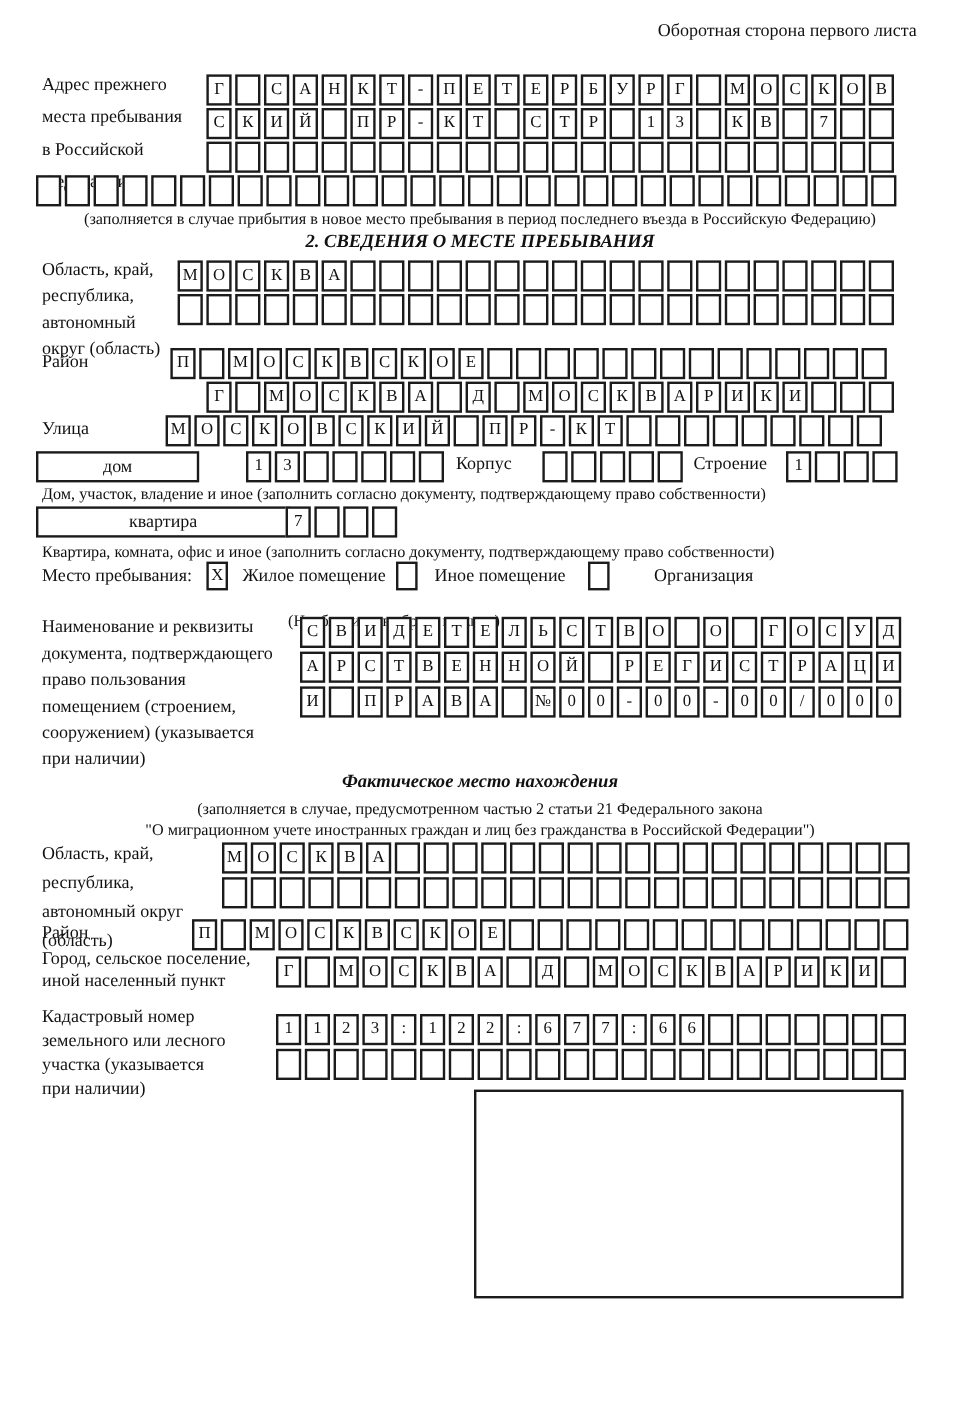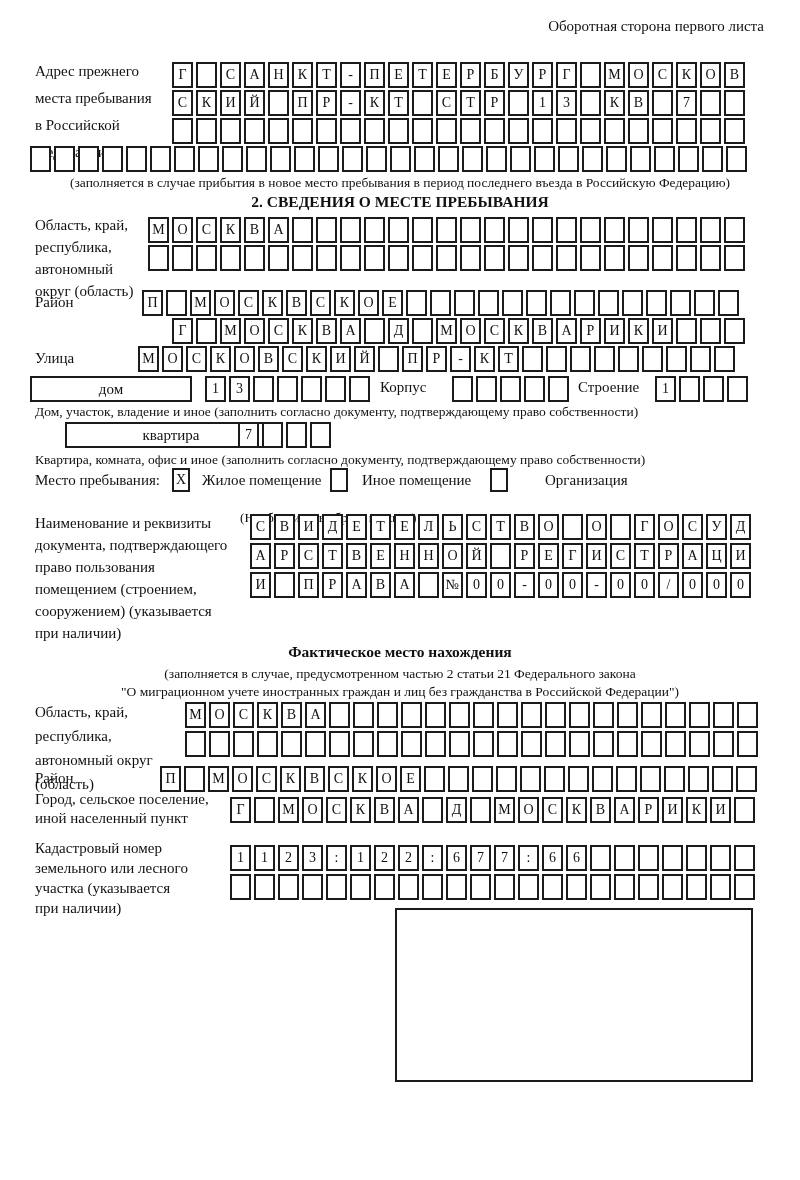--- a/index.html
+++ b/index.html
@@ -9,21 +9,21 @@
   .boxrow{position:absolute;display:flex;gap:3px;}
   .cell{box-sizing:border-box;width:21px;height:26px;border:2px solid #1b1b1b;
         display:flex;align-items:center;justify-content:center;
         font-size:14px;line-height:1;background:#fff;}
   .bigbox{box-sizing:border-box;height:26px;border:2px solid #1b1b1b;
         display:flex;align-items:center;justify-content:center;font-size:15px;}
   .lbl{font-size:15px;line-height:27px;}
   .lbl-sm{font-size:15px;line-height:22px;}
   .note{font-size:13.5px;}
   .center{left:0;width:800px;text-align:center;}
-  .bold{font-weight:bold;}
+  .bold{font-weight:bold;font-style:italic;}
   .checkbox{box-sizing:border-box;width:18px;height:24px;border:2px solid #1b1b1b;
         display:inline-flex;align-items:center;justify-content:center;font-size:14px;background:#fff;}
   .stamp{box-sizing:border-box;border:2px solid #1b1b1b;background:#fff;}
   .inline-lbl{font-size:15px;}
 </style>
 </head>
 <body>
 
 <div class="page">
 
@@ -288,21 +288,21 @@
       <span class="cell"></span>
       <span class="cell"></span>
       <span class="cell"></span>
       <span class="cell"></span>
       <span class="cell"></span>
       <span class="cell"></span>
       <span class="cell"></span>
       <span class="cell"></span>
     </div>
 
-  <div class="abs bigbox" style="top:376px;left:30px;width:162px;">дом</div>
+  <div class="abs bigbox" style="top:376px;left:30px;width:136px;">дом</div>
   <div class="boxrow" style="top:376px;left:205px;">
       <span class="cell">1</span>
       <span class="cell">3</span>
       <span class="cell"></span>
       <span class="cell"></span>
       <span class="cell"></span>
       <span class="cell"></span>
       <span class="cell"></span>
     </div>
   <div class="abs inline-lbl" style="top:379px;left:380px;">Корпус</div>
@@ -315,21 +315,21 @@
     </div>
   <div class="abs inline-lbl" style="top:379px;left:578px;">Строение</div>
   <div class="boxrow" style="top:376px;left:655px;">
       <span class="cell">1</span>
       <span class="cell"></span>
       <span class="cell"></span>
       <span class="cell"></span>
     </div>
   <div class="abs note" style="top:404px;left:35px;">Дом, участок, владение и иное (заполнить согласно документу, подтверждающему право собственности)</div>
 
-  <div class="abs bigbox" style="top:422px;left:30px;width:212px;margin-left:35px;">квартира</div>
+  <div class="abs bigbox" style="top:422px;left:30px;width:212px;">квартира</div>
   <div class="boxrow" style="top:422px;left:238px;">
       <span class="cell">7</span>
       <span class="cell"></span>
       <span class="cell"></span>
       <span class="cell"></span>
     </div>
   <div class="abs note" style="top:452px;left:35px;">Квартира, комната, офис и иное (заполнить согласно документу, подтверждающему право собственности)</div>
 
   <div class="abs inline-lbl" style="top:472px;left:35px;">Место пребывания:</div>
   <span class="abs checkbox" style="top:468px;left:172px;">X</span>

